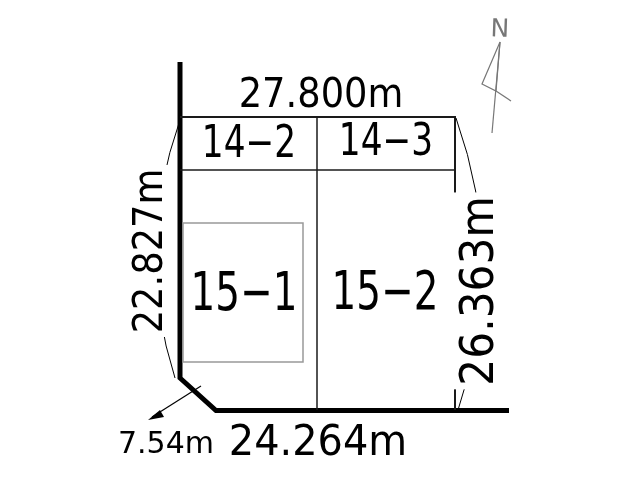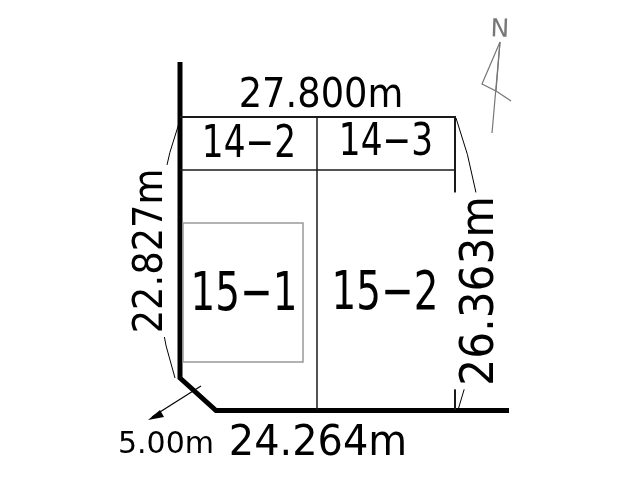--- a/index.html
+++ b/index.html
@@ -108,21 +108,21 @@
       <line x1="500" y1="42" x2="492" y2="133"></line>
       <path d="M500,42 L482,84 L496,91 Z"></path>
       <line x1="496" y1="91" x2="511" y2="101"></line>
     </g>
   </svg>
 
   <div class="label dim-top">27.800m</div>
   <div class="label dim-left">22.827m</div>
   <div class="label dim-right">26.363m</div>
   <div class="label dim-bottom">24.264m</div>
-  <div class="label dim-corner">5.00m</div>
+  <div class="label dim-corner">7.54m</div>
 
   <div class="label parcel-sm p14-2">14−2</div>
   <div class="label parcel-sm p14-3">14−3</div>
   <div class="label parcel-lg p15-1">15−1</div>
   <div class="label parcel-lg p15-2">15−2</div>
 
   <div class="label north-n">N</div>
 
 </div>
 

